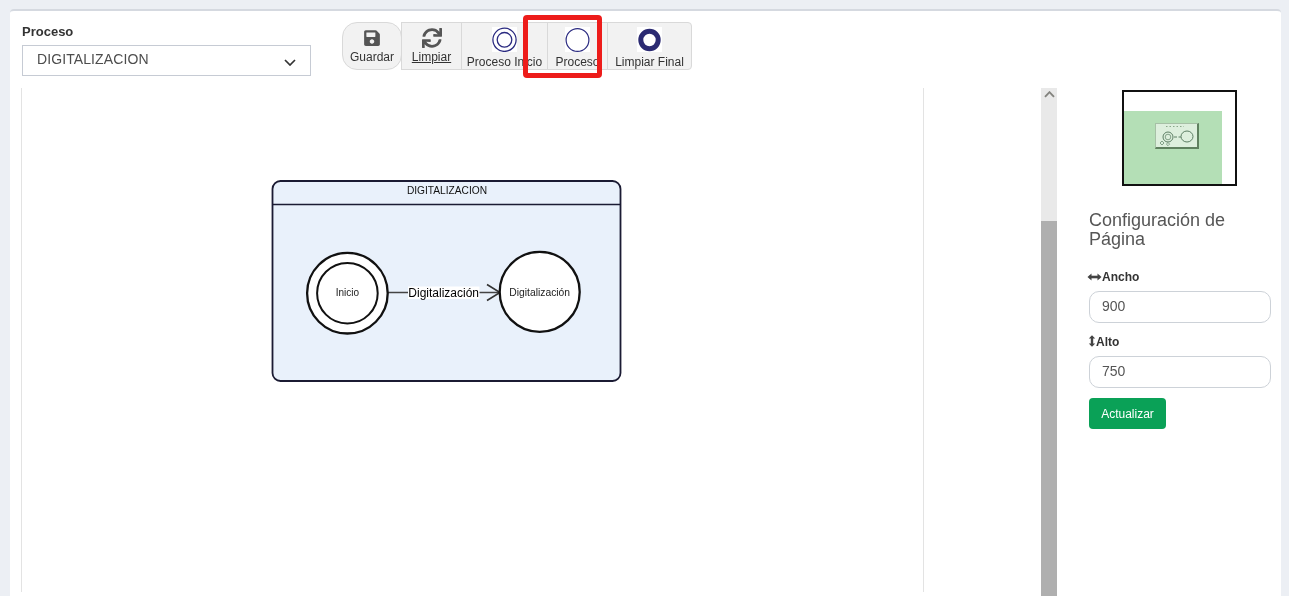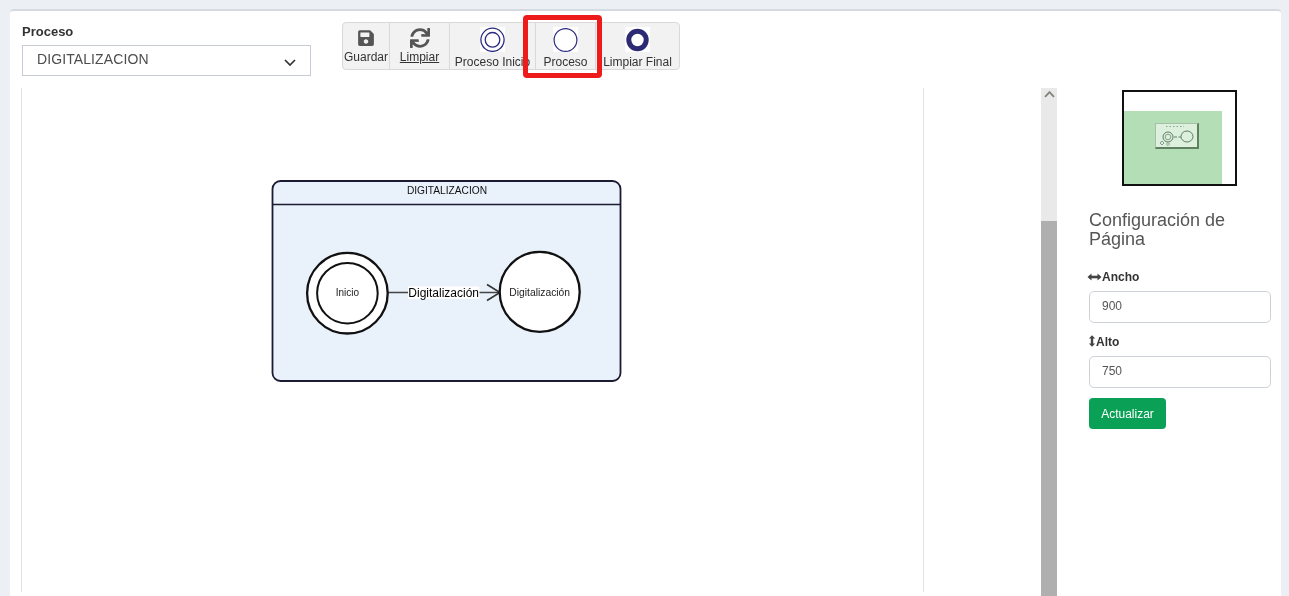--- a/index.html
+++ b/index.html
@@ -20,37 +20,37 @@
 .tbtn .cap2 { display:block; margin-top:3px; }
 .redbox { position:absolute; left:523px; top:15px; width:79px; height:63px; border:5px solid #ed1c1a; border-radius:4px; z-index:30; }
 .vline { position:absolute; top:88px; width:1px; height:504px; background:#e3e3e3; }
 .sb-track { position:absolute; left:1041px; top:88px; width:16px; height:508px; background:#e9e9e9; }
 .sb-thumb { position:absolute; left:1041px; top:221px; width:16px; height:375px; background:#afafaf; }
 .thumb { position:absolute; left:1122px; top:90px; width:115px; height:96px; background:#fff; border:2px solid #111; }
 .thumb .green { position:absolute; left:0px; top:19px; width:98px; height:73px; background:#b4dfb6; }
 .thumb .mini { position:absolute; left:31px; top:31px; width:44px; height:26px; background:#ddefdd; border:1px solid #a6c0a6; border-right:2px solid #5f815f; border-bottom:2px solid #5f815f; }
 .cfg-h { position:absolute; left:1089px; top:211px; width:170px; font-size:18px; line-height:19px; color:#565656; }
 .cfg-lbl { position:absolute; font-size:12px; font-weight:bold; color:#333; }
-.cfg-input { position:absolute; left:1089px; width:182px; height:32px; border:1px solid #cdd2d8; border-radius:5px; background:#fff; font-size:12px; color:#555; font-family:"Liberation Sans",sans-serif; padding:0 0 2px 12px; }
+.cfg-input { position:absolute; left:1089px; width:182px; height:32px; border:1px solid #cdd2d8; border-radius:10px; background:#fff; font-size:14px; color:#555; font-family:"Liberation Sans",sans-serif; padding:0 0 2px 12px; }
 .btn-green { position:absolute; left:1089px; top:398px; width:77px; height:31px; background:#0aa157; border:none; border-radius:4px; color:#fff; font-size:12px; font-family:"Liberation Sans",sans-serif; }
 </style>
 </head>
 <body>
 <div class="card"></div>
 
 <div class="abs lbl" style="left:22px; top:24px;">Proceso</div>
 <div class="selbox">
   <span class="txt">DIGITALIZACION</span>
   <svg class="abs" style="left:261px; top:13px;" width="12" height="7" viewBox="0 0 12 7">
       <path d="M1 1 L6 6 L11 1" fill="none" stroke="#333" stroke-width="1.7"></path>
     </svg>
 </div>
 
 <div class="toolbar">
-  <div class="tbtn" style="width:48px;">
+  <div class="tbtn" style="width:60px;border-radius:15px;">
     <span class="ico"><svg width="18" height="18" viewBox="0 0 448 512" style="margin-top:1px;">
           <path fill="#555" d="M433.941 129.941l-83.882-83.882A48 48 0 0 0 316.118 32H48C21.49 32 0 53.49 0 80v352c0 26.51 21.49 48 48 48h352c26.51 0 48-21.49 48-48V163.882a48 48 0 0 0-14.059-33.941zM224 416c-35.346 0-64-28.654-64-64 0-35.346 28.654-64 64-64s64 28.654 64 64c0 35.346-28.654 64-64 64zm96-304.52V212c0 6.627-5.373 12-12 12H76c-6.627 0-12-5.373-12-12V108c0-6.627 5.373-12 12-12h228.52c3.183 0 6.235 1.264 8.485 3.515l3.48 3.48A11.996 11.996 0 0 1 320 111.48z"></path>
         </svg></span>
     <span class="cap">Guardar</span>
   </div>
   <div class="tbtn" style="width:61px;text-decoration:underline;">
     <span class="ico"><svg width="20" height="20" viewBox="0 0 512 512" style="margin-top:0px;">
           <path fill="#555" d="M440.65 12.57l4 82.77A247.16 247.16 0 0 0 255.83 8C134.73 8 33.91 94.92 12.29 209.82A12 12 0 0 0 24.09 224h49.05a12 12 0 0 0 11.67-9.26 175.91 175.91 0 0 1 317-56.94l-101.46-4.86a12 12 0 0 0-12.57 12v47.41a12 12 0 0 0 12 12H500a12 12 0 0 0 12-12V12a12 12 0 0 0-12-12h-47.37a12 12 0 0 0-11.98 12.57zM255.83 432a175.61 175.61 0 0 1-146-77.8l101.8 4.87a12 12 0 0 0 12.57-12v-47.4a12 12 0 0 0-12-12H12a12 12 0 0 0-12 12V500a12 12 0 0 0 12 12h47.35a12 12 0 0 0 12-12.6l-4.15-82.57A247.17 247.17 0 0 0 255.83 504c121.11 0 221.93-86.92 243.55-201.82a12 12 0 0 0-11.8-14.18h-49.05a12 12 0 0 0-11.67 9.26A175.86 175.86 0 0 1 255.83 432z"></path>
         </svg></span>
     <span class="cap">Limpiar</span>

